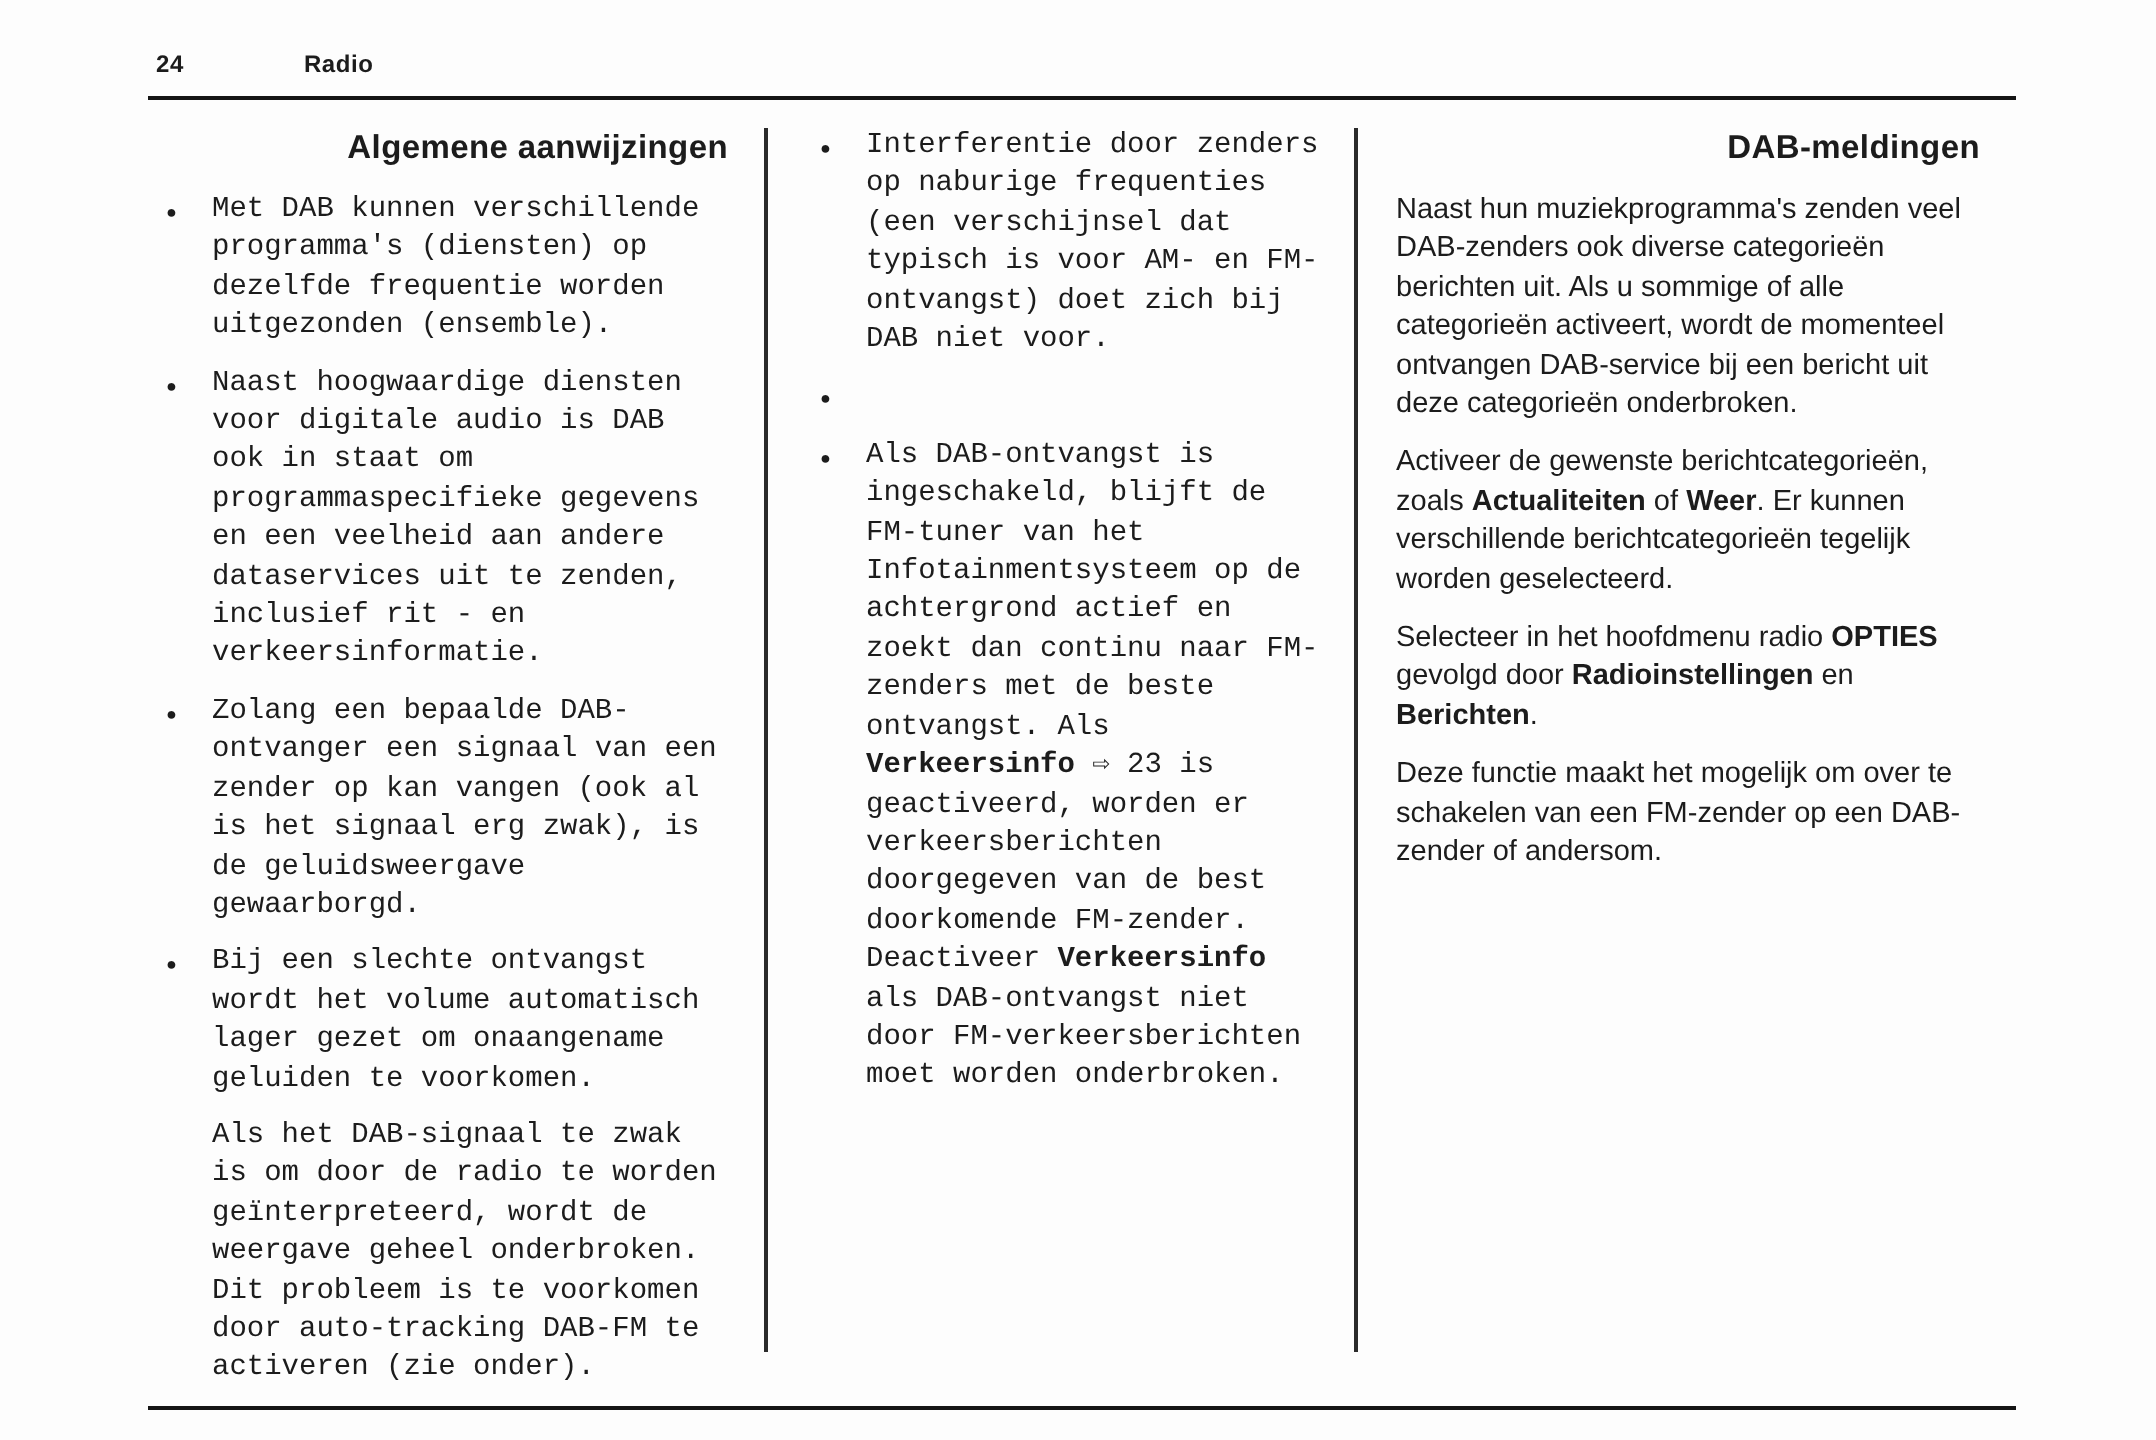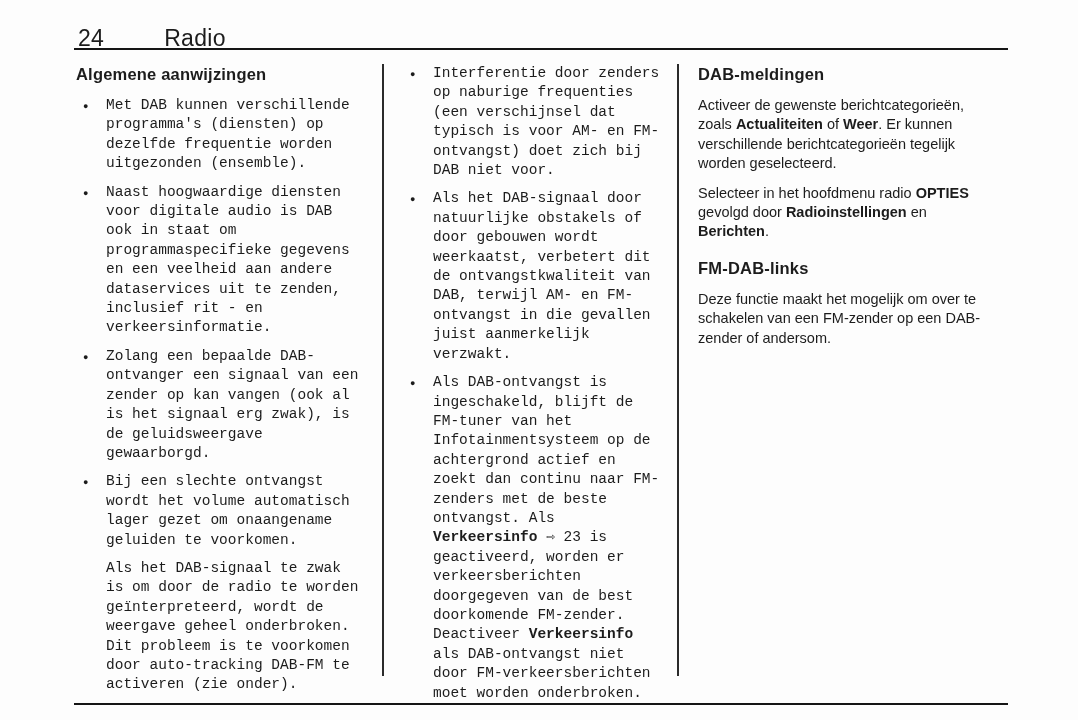--- a/index.html
+++ b/index.html
@@ -10,21 +10,21 @@
     color: #1c1c1c;
     position: relative;
     overflow: hidden;
   }
   .page { position: absolute; inset: 0; }
 
   .header {
     position: absolute; top: 25px; left: 78px;
     display: flex; align-items: baseline; gap: 60px;
   }
-  .page-num, .chapter { font-size: 23px; font-weight: normal; letter-spacing: .3px; }
+  .page-num, .chapter { font-size: 12px; font-weight: bold; letter-spacing: .3px; }
 
   .header-rule {
     position: absolute; top: 48px; left: 74px;
     width: 934px; height: 2px; background: #151515;
   }
   .bottom-rule {
     position: absolute; top: 703px; left: 74px;
     width: 934px; height: 2px; background: #151515;
   }
 
@@ -38,21 +38,21 @@
   .col3 { width: 292px; }
   .vdiv {
     width: 2px; background: #2b2b2b; height: 612px;
     flex: 0 0 2px;
   }
   .vdiv.d1 { margin: 0 19px 0 10px; }
   .vdiv.d2 { margin: 0 19px 0 12px; }
 
   .heading {
     font-size: 16.5px; font-weight: bold; letter-spacing: .2px;
-    margin-bottom: 12px; line-height: 20px;
+    margin-bottom: 12px; line-height: 20px; text-align: right;
   }
   .heading.sub { margin-top: 16px; }
 
   ul.bullets { list-style: none; }
   ul.bullets > li { display: flex; margin-bottom: 9px; }
   .marker {
     flex: 0 0 30px; font-size: 9px; line-height: 19.4px;
     padding-left: 7px; padding-top: 1px; color: #1c1c1c;
   }
   .btext { flex: 1; font-family: Liberation Mono, monospace; }
@@ -103,36 +103,35 @@
     <div class="vdiv d1"></div>
 
     <section class="col col2">
       <ul class="bullets">
         <li>
           <span class="marker">●</span>
           <span class="btext">Interferentie door zenders op naburige frequenties (een verschijnsel dat typisch is voor AM- en FM-ontvangst) doet zich bij DAB niet voor.</span>
         </li>
         <li>
           <span class="marker">●</span>
-          <span class="btext">Als het DAB-signaal door natuurlijke obstakels of door gebouwen wordt weerkaatst, verbetert dit de ontvangstkwaliteit van DAB, terwijl AM- en FM-ontvangst in die gevallen juist aanmerkelijk verzwakt.</span>
         </li>
         <li>
           <span class="marker">●</span>
           <span class="btext"><span>Als DAB-ontvangst is ingeschakeld, blijft de FM-tuner van het Infotainmentsysteem op de achtergrond actief en zoekt dan continu naar FM-zenders met de beste ontvangst. Als </span><span class="b">Verkeersinfo </span><span class="ref-arrow">⇨</span><span> 23</span><span> is geactiveerd, worden er verkeersberichten doorgegeven van de best doorkomende FM-zender. Deactiveer </span><span class="b">Verkeersinfo</span><span> als DAB-ontvangst niet door FM-verkeersberichten moet worden onderbroken.</span></span>
         </li>
       </ul>
     </section>
 
     <div class="vdiv d2"></div>
 
     <section class="col col3">
       <h2 class="heading">DAB-meldingen</h2>
+      <p class="para">Naast hun muziekprogramma's zenden veel DAB-zenders ook diverse categorieën berichten uit. Als u sommige of alle categorieën activeert, wordt de momenteel ontvangen DAB-service bij een bericht uit deze categorieën onderbroken.</p>
       <p class="para"><span>Activeer de gewenste berichtcategorieën, zoals </span><span class="b">Actualiteiten</span><span> of </span><span class="b">Weer</span><span>. Er kunnen verschillende berichtcategorieën tegelijk worden geselecteerd.</span></p>
       <p class="para"><span>Selecteer in het hoofdmenu radio </span><span class="b">OPTIES</span><span> gevolgd door </span><span class="b">Radioinstellingen</span><span> en </span><span class="b">Berichten</span><span>.</span></p>
 
-      <h2 class="heading sub">FM-DAB-links</h2>
       <p class="para">Deze functie maakt het mogelijk om over te schakelen van een FM-zender op een DAB-zender of andersom.</p>
     </section>
 
   </div>
 
   <div class="bottom-rule"></div>
 </div>
 
 </body></html>

